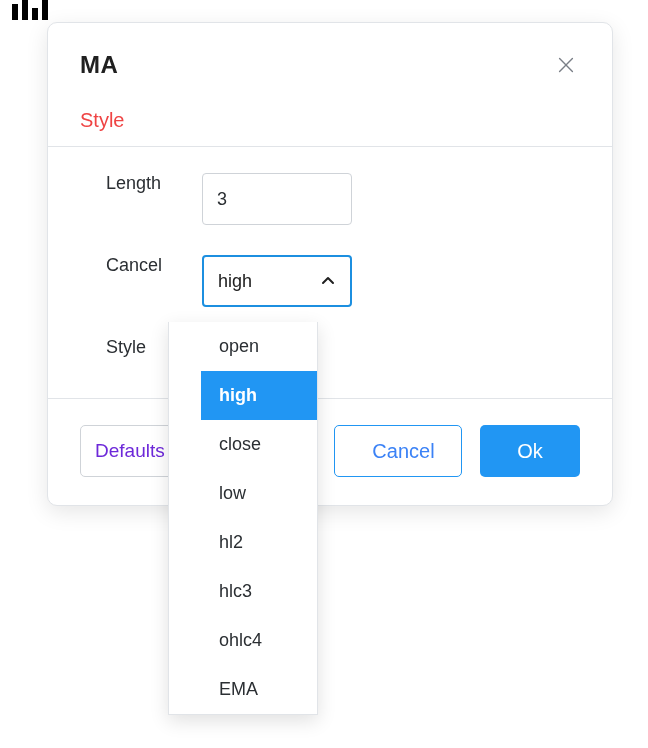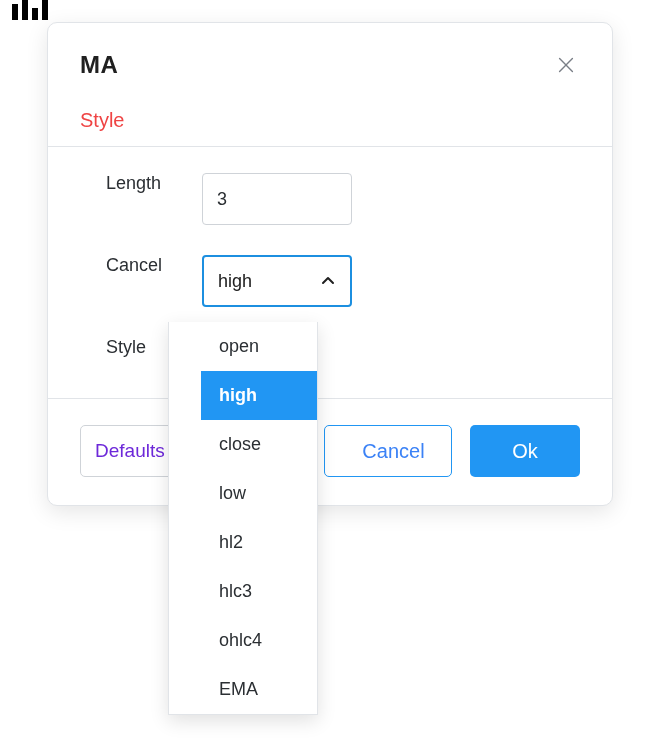--- a/index.html
+++ b/index.html
@@ -187,21 +187,21 @@
       background: #fff;
       color: #3b82f6;
       font-size: 20px;
       font-family: inherit;
       cursor: pointer;
       padding-left: 11px;
     }
 
     .ok-btn {
       height: 52px;
-      width: 110px;
+      width: 100px;
       border: none;
       border-radius: 5px;
       background: #2196f3;
       color: #fff;
       font-size: 20px;
       font-family: inherit;
       cursor: pointer;
     }
 
     .bg-icon {

